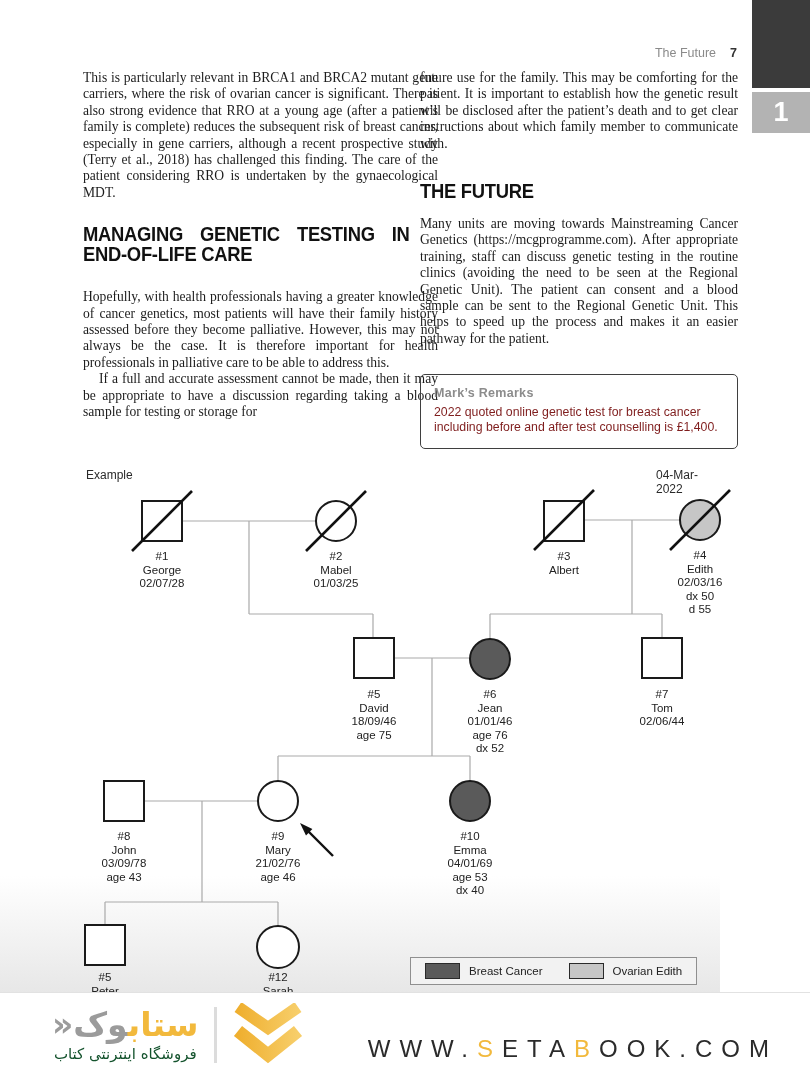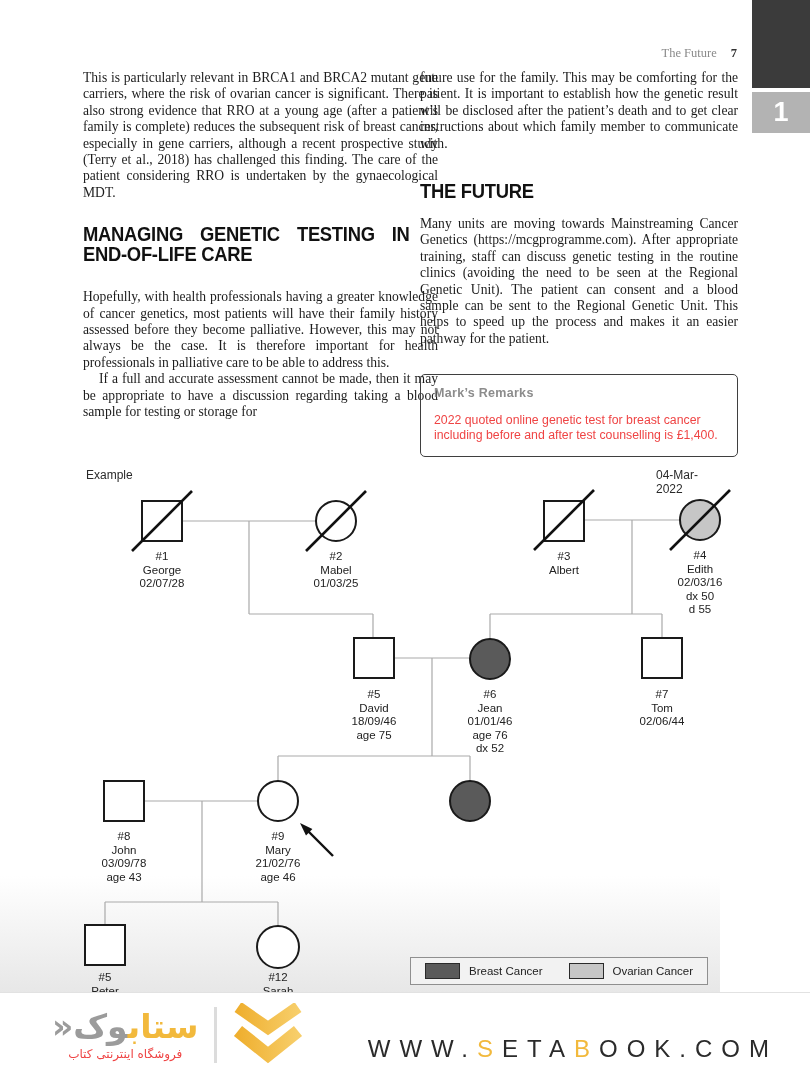--- a/index.html
+++ b/index.html
@@ -4,40 +4,40 @@
 <style>
   html,body{margin:0;padding:0;background:#888;}
   .page{position:relative;width:810px;height:1079px;background:#ffffff;overflow:hidden;
         font-family:"Liberation Serif", serif;color:#1c1c1c;}
 
   
   .corner-block{position:absolute;left:752px;top:0;width:58px;height:88px;background:#3b3b3b;}
   .chapter-tab{position:absolute;left:752px;top:92px;width:58px;height:41px;background:#b3b3b3;
                display:flex;align-items:center;justify-content:center;
                font-family:"Liberation Sans",sans-serif;font-weight:bold;font-size:27px;color:#ffffff;}
-  .running-head{position:absolute;top:46px;right:73px;font-family:Liberation Serif, serif;
+  .running-head{position:absolute;top:46px;right:73px;font-family:Liberation Sans, sans-serif;
                 font-size:12.5px;color:#8a8a8a;}
   .running-head .pageno{color:#333;font-weight:bold;margin-left:14px;}
 
   
   .col{position:absolute;top:70px;font-size:13.6px;line-height:16.4px;text-align:justify;}
   .col-left{left:83px;width:355px;}
   .col-right{left:420px;width:318px;}
   .col p{margin:0;}
   .col p.indent{text-indent:16px;}
   h2.section{font-family:"Liberation Sans",sans-serif;font-weight:bold;color:#111;
              font-size:20px;line-height:20px;letter-spacing:-0.3px;margin:0;
              transform:scaleX(0.92);transform-origin:left;}
   .col-left h2.section{margin-top:23px;margin-bottom:25px;}
   .col-right h2.section{margin-top:29px;margin-bottom:15px;}
 
   .remarks{margin-top:27px;border:1.4px solid #3f3f3f;border-radius:5px;padding:10px 13px 12px 13px;
            font-family:"Liberation Sans",sans-serif;text-align:left;}
   .remarks .rtitle{color:#8c8c8c;font-weight:bold;font-size:12.5px;letter-spacing:0.3px;}
-  .remarks .rbody{margin-top:11px;font-size:12.3px;line-height:15.5px;color:#ef4444;}
+  .remarks .rbody{margin-top:3px;font-size:12.3px;line-height:15.5px;color:#7f1d1d;}
 
   
   .chart{position:absolute;left:0;top:460px;width:720px;height:533px;
          background:linear-gradient(180deg,#ffffff 0%,#ffffff 78%,#e7e7e7 100%);}
   .chart svg{position:absolute;left:0;top:0;}
   .chart-caption{position:absolute;font-family:"Liberation Sans",sans-serif;font-size:12px;color:#2a2a2a;}
   .person-label{position:absolute;width:100px;text-align:center;white-space:pre-line;
                 font-family:"Liberation Sans",sans-serif;font-size:11.5px;line-height:13.5px;color:#222;}
   .legend{position:absolute;left:410px;top:497px;display:flex;align-items:center;gap:26px;
           border:1px solid #8f8f8f;background:#f2f2f2;padding:5px 14px 5px 14px;}
@@ -46,21 +46,21 @@
   .legend .ltext{font-family:"Liberation Sans",sans-serif;font-size:11.5px;color:#222;}
 
   
   .footer{position:absolute;left:0;top:992px;width:810px;height:87px;background:#ffffff;
           border-top:1px solid #e2e2e2;z-index:5;}
   .brand{position:absolute;left:52px;top:10px;display:flex;align-items:center;}
   .wordmark{direction:rtl;text-align:center;}
   .wordmark .main{font-family:"DejaVu Sans",sans-serif;font-weight:bold;font-size:33px;line-height:36px;}
   .wordmark .main .y{color:#F2B93C;}
   .wordmark .main .g{color:#9b9b9b;}
-  .wordmark .caption{font-family:"DejaVu Sans",sans-serif;font-size:12px;color:#ef4444;margin-top:2px;}
+  .wordmark .caption{font-family:"DejaVu Sans",sans-serif;font-size:15px;color:#14532d;margin-top:2px;}
   .brand-sep{width:3px;height:56px;background:#dcdcdc;margin:0 15px;}
   .store-title{position:absolute;right:38px;top:12px;direction:rtl;
                font-family:"DejaVu Sans",sans-serif;font-size:19px;color:#2e2e2e;}
   .store-url{position:absolute;right:32px;top:42px;font-family:"Liberation Sans",sans-serif;
              font-weight:normal;font-size:24px;letter-spacing:9px;color:#2b2b2b;}
   .store-url .y{color:#F2B93C;}
 </style>
 </head>
 <body>
 
@@ -171,33 +171,38 @@
 Tom
 02/06/44</div>
     <div class="person-label" style="left:74px;top:370px;">#8
 John
 03/09/78
 age 43</div>
     <div class="person-label" style="left:228px;top:370px;">#9
 Mary
 21/02/76
 age 46</div>
+    <div class="person-label" style="left:420px;top:370px;">#10
+Emma
+04/01/69
+age 53
+dx 40</div>
     <div class="person-label" style="left:55px;top:511px;">#5
 Peter</div>
     <div class="person-label" style="left:228px;top:511px;">#12
 Sarah</div>
 
     <div class="legend">
       <div class="item">
         <span class="swatch" style="background:#5a5a5a;"></span>
         <span class="ltext">Breast Cancer</span>
       </div>
       <div class="item">
         <span class="swatch" style="background:#c6c6c6;"></span>
-        <span class="ltext">Ovarian Cancer</span>
+        <span class="ltext">Ovarian Edith</span>
       </div>
     </div>
   </div>
 
   <div class="footer">
     <div class="brand">
       <div class="wordmark">
         <div class="main"><span class="y">ستاب</span><span class="g">وک«</span></div>
         <div class="caption">فروشگاه اینترنتی کتاب</div>
       </div>

